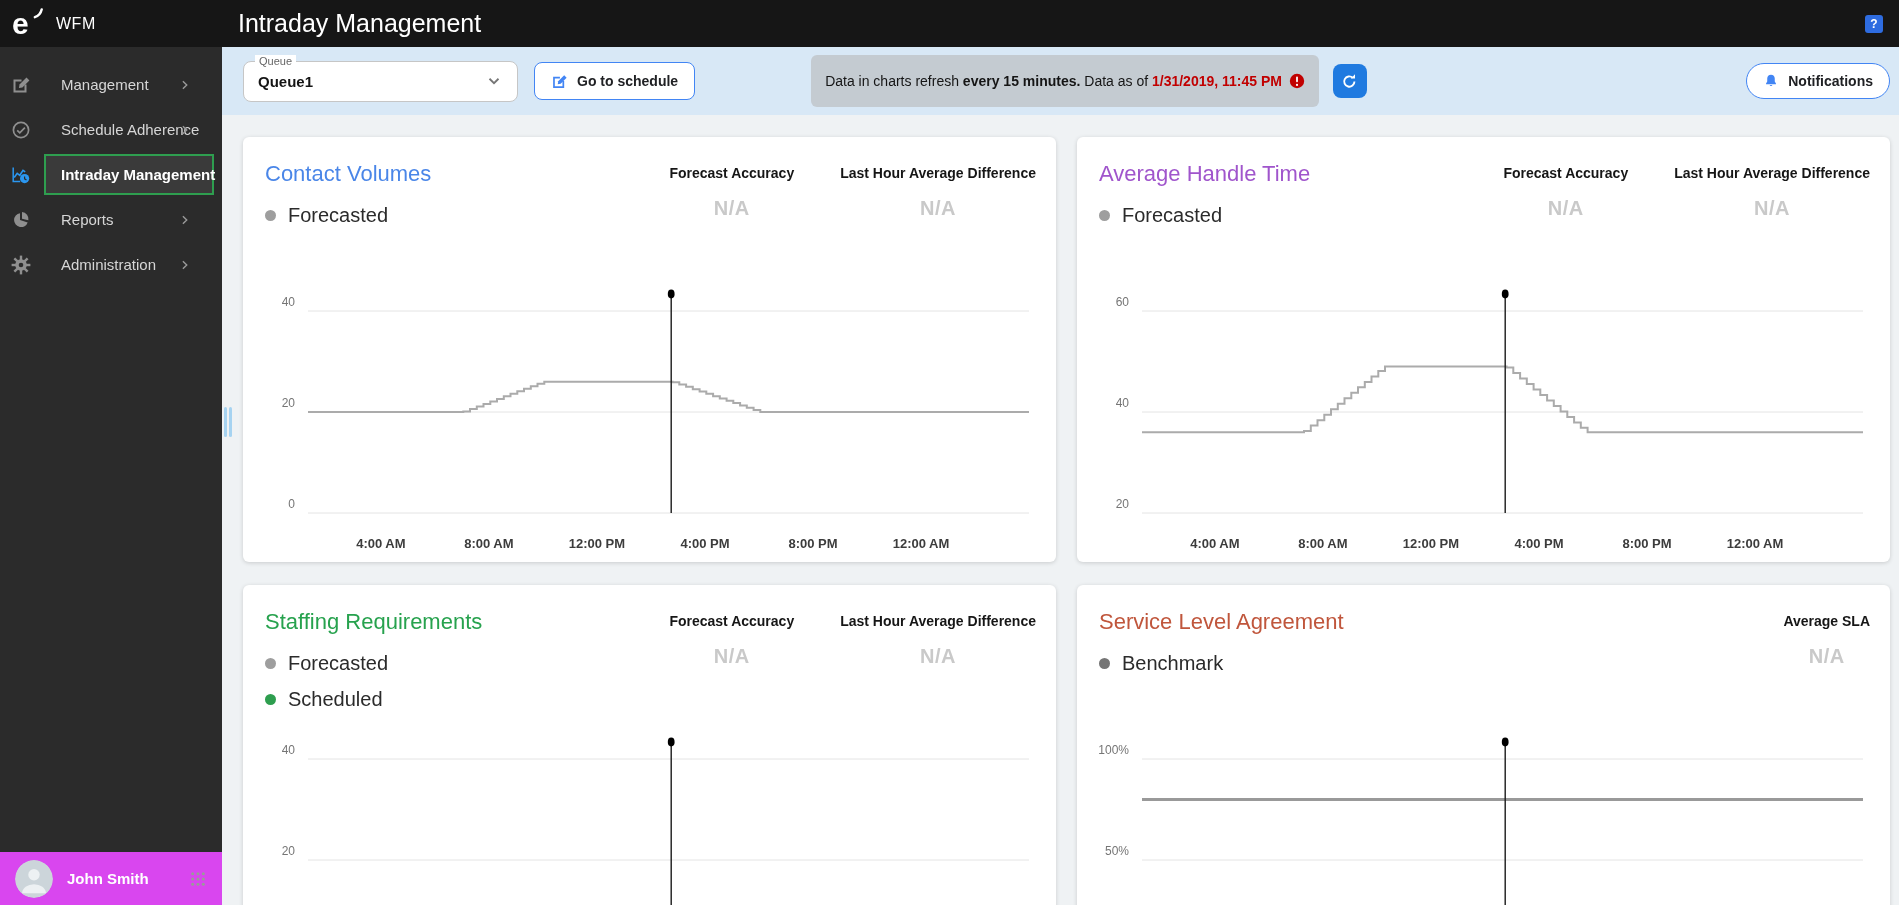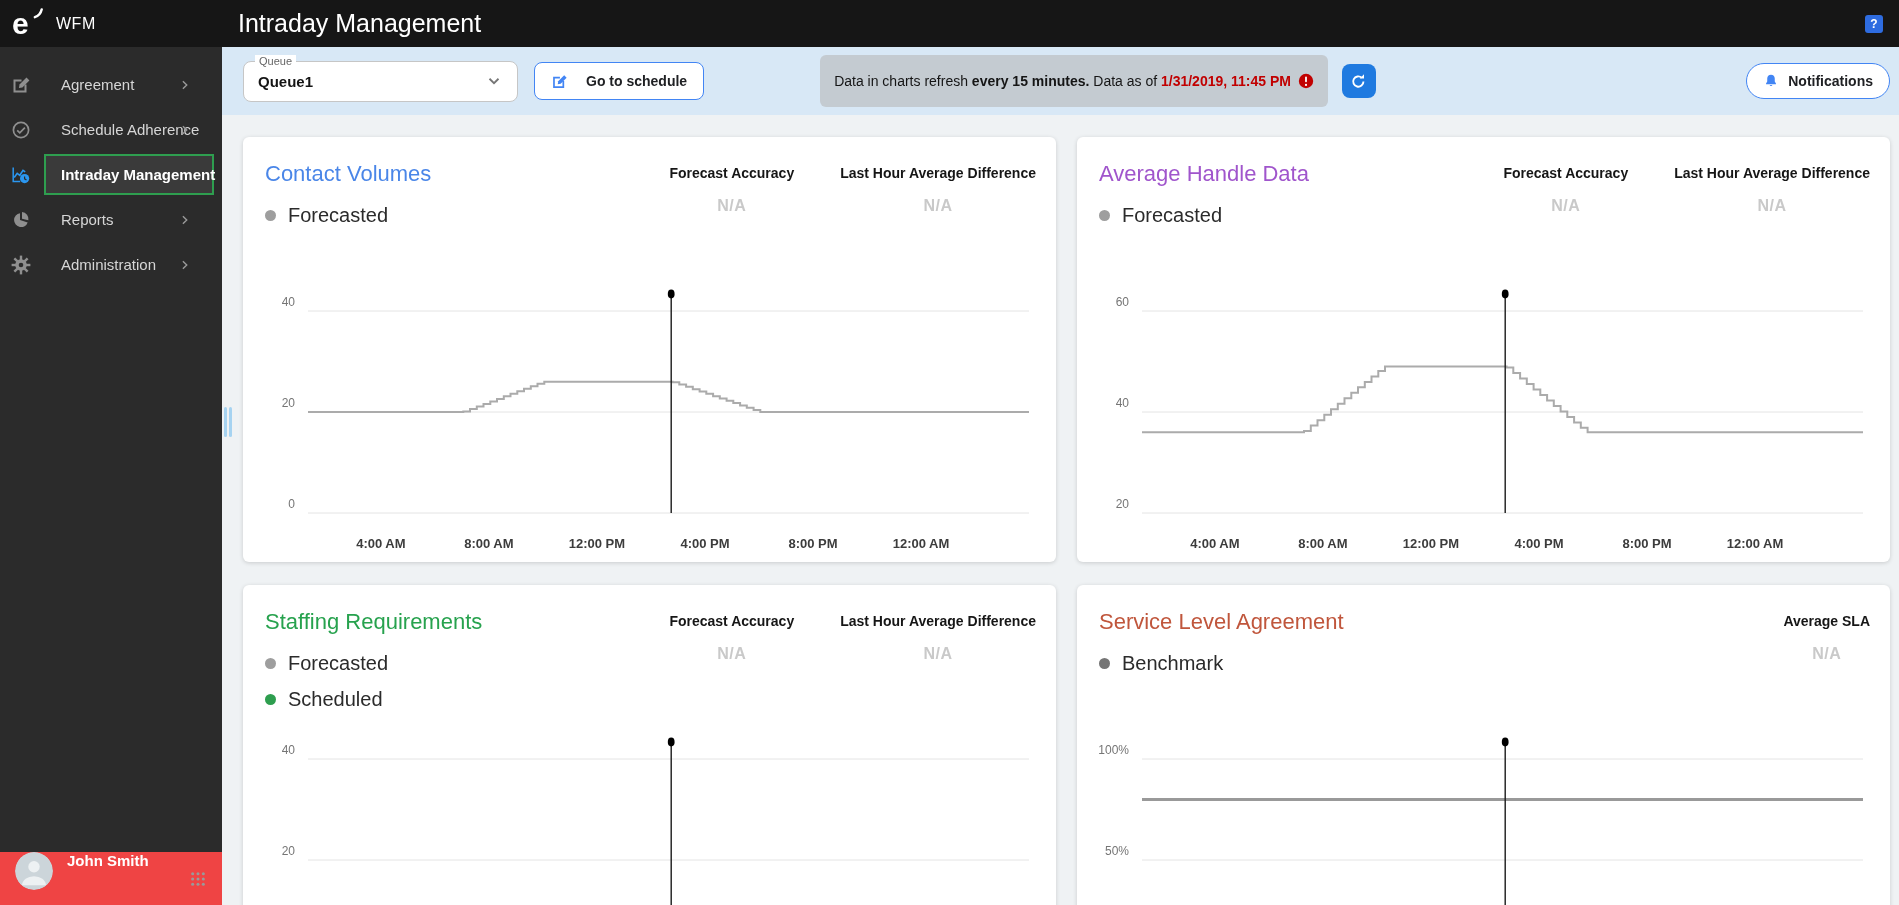--- a/index.html
+++ b/index.html
@@ -28,55 +28,55 @@
   .sidebar { width:222px; flex:none; background:#2b2b2b; position:relative; }
   .nav { padding-top:15px; }
   .nav-item { position:relative; height:45px; cursor:pointer; }
   .nav-icon { position:absolute; left:11px; top:50%; transform:translateY(-50%); width:20px; height:20px; }
   .nav-box { position:absolute; left:44px; right:8px; top:2px; bottom:2px;
     display:flex; align-items:center; padding-left:15px; border:2px solid transparent; }
   .nav-item.active .nav-box { border-color:#2e9e4f; background:#3a3a3a; }
   .nav-label { font-size:15px; color:#d6d6d6; white-space:nowrap; }
   .nav-item.active .nav-label { font-weight:bold; color:#fff; }
   .nav-chevron { position:absolute; right:30px; top:50%; transform:translateY(-50%); }
-  .user-row { position:absolute; left:0; right:0; bottom:0; height:53px; background:#ef4444;
-    display:flex; align-items:flex-start; cursor:pointer; }
+  .user-row { position:absolute; left:0; right:0; bottom:0; height:53px; background:#d946ef;
+    display:flex; align-items:center; cursor:pointer; }
   .avatar { width:38px; height:38px; margin-left:15px; border-radius:50%; overflow:hidden; }
   .user-name { margin-left:14px; color:#fff; font-weight:bold; font-size:15px; }
   .grid-btn { position:absolute; right:16px; top:50%; transform:translateY(-50%); cursor:pointer; }
 
   
   .main { flex:1; position:relative; background:#eff2f4; overflow:hidden; }
   .toolbar { height:68px; background:#d8e8f6; display:flex; align-items:center; padding-left:21px; }
   .queue-select { position:relative; width:275px; height:41px; background:#fff;
     border:1px solid #c6c6c6; border-radius:8px; display:flex; align-items:center;
     padding:0 14px; cursor:pointer; }
   .queue-label { position:absolute; top:-7px; left:11px; font-size:11px; color:#666;
     background:#fff; padding:0 4px; line-height:12px; }
   .queue-value { flex:1; font-size:15px; font-weight:bold; color:#141414; }
   .btn { display:flex; align-items:center; background:#fff; border:1px solid #4285f4;
     font-size:14px; font-weight:bold; color:#202124; cursor:pointer;
     font-family:"Liberation Sans", sans-serif; }
-  .btn-schedule { margin-left:16px; height:38px; border-radius:8px; padding:0 16px; gap:18px; }
+  .btn-schedule { margin-left:16px; height:38px; border-radius:8px; padding:0 16px; gap:9px; }
   .notice { margin-left:116px; height:52px; background:#c4cbd1; border-radius:6px;
     display:flex; align-items:center; padding:0 14px; font-size:14px; color:#151515; white-space:pre; }
   .notice b.red { color:#c10000; }
   .notice .err { margin-left:7px; }
   .btn-refresh { margin-left:14px; width:34px; height:34px; border-radius:8px; background:#1f7ae0;
     border:none; display:flex; align-items:center; justify-content:center; cursor:pointer; }
   .btn-notif { margin-left:auto; margin-right:9px; height:36px; border-radius:18px; padding:0 16px; gap:9px; }
 
   .cards { display:grid; grid-template-columns:813px 813px; gap:23px 21px; padding:22px 0 0 21px; }
   .card { position:relative; width:813px; height:425px; background:#fff; border-radius:6px;
     box-shadow:0 1px 4px rgba(0,0,0,.16);padding-left:17px; }
   .card-title { position:absolute; left:22px; top:24px; margin:0; font-size:22px; font-weight:400; }
   .stats { position:absolute; right:20px; top:28px; display:flex; gap:46px; }
   .stat { text-align:center; }
   .stat-label { font-size:14px; font-weight:bold; color:#161616; }
-  .stat-value { margin-top:16px; font-size:16px; font-weight:bold; color:#c9c9c9; letter-spacing:.5px; }
+  .stat-value { margin-top:16px; font-size:20px; font-weight:bold; color:#c9c9c9; letter-spacing:.5px; }
   .legend { position:absolute; left:22px; top:68px; }
   .legend-row { display:flex; align-items:center; height:20px; margin-bottom:16px; }
   .legend-dot { width:11px; height:11px; border-radius:50%; margin-right:12px; flex:none; }
   .legend-label { font-size:20px; color:#2b2b2b; }
   .chart { position:absolute; left:20px; top:140px; }
 
   .drag-handle { position:absolute; left:2px; top:360px; display:flex; gap:2px; cursor:col-resize; }
   .drag-handle i { display:block; width:3px; height:30px; background:#a6d3f1; border-radius:2px; }
 </style>
 </head>
@@ -101,21 +101,21 @@
   <aside class="sidebar">
     <nav class="nav" id="nav">
         <div class="nav-item">
           <span class="nav-icon">
             <svg viewBox="0 0 20 20" width="20" height="20">
               <path d="M2.5 4.5h8v2h-6v9h9v-6h2v8h-13z" fill="#8f8f8f"></path>
               <path d="M8.5 9.6l7-7 2.9 2.9-7 7-3.5.6z" fill="#8f8f8f"></path>
             </svg>
           </span>
           <span class="nav-box">
-            <span class="nav-label">Agreement</span>
+            <span class="nav-label">Management</span>
           </span>
           <svg class="nav-chevron" width="14" height="14" viewBox="0 0 20 20">
             <path d="M7 4.5l5.5 5.5L7 15.5" stroke="#9a9a9a" stroke-width="2" fill="none"></path>
           </svg>
         </div>
         <div class="nav-item">
           <span class="nav-icon">
             <svg viewBox="0 0 20 20" width="20" height="20" fill="none" stroke="#8f8f8f" stroke-width="1.7">
               <circle cx="10" cy="10" r="7.6"></circle>
               <path d="M6.2 10.3l2.6 2.6 5.1-5.2"></path>
@@ -276,21 +276,21 @@
             <text x="333.9" y="271" text-anchor="middle" font-size="13" font-weight="bold" fill="#3c3c3c">12:00 PM</text>
             <text x="442.0" y="271" text-anchor="middle" font-size="13" font-weight="bold" fill="#3c3c3c">4:00 PM</text>
             <text x="550.0" y="271" text-anchor="middle" font-size="13" font-weight="bold" fill="#3c3c3c">8:00 PM</text>
             <text x="658.0" y="271" text-anchor="middle" font-size="13" font-weight="bold" fill="#3c3c3c">12:00 AM</text>
             <path d="M45.0 135.0 H51.8 V135.0 H58.5 V135.0 H65.3 V135.0 H72.0 V135.0 H78.8 V135.0 H85.5 V135.0 H92.3 V135.0 H99.0 V135.0 H105.8 V135.0 H112.5 V135.0 H119.3 V135.0 H126.0 V135.0 H132.8 V135.0 H139.5 V135.0 H146.3 V135.0 H153.0 V135.0 H159.8 V135.0 H166.5 V135.0 H173.3 V135.0 H180.0 V135.0 H186.8 V135.0 H193.5 V135.0 H200.3 V134.5 H207.0 V132.0 H213.8 V129.4 H220.5 V126.9 H227.3 V124.4 H234.0 V121.9 H240.8 V119.3 H247.5 V116.8 H254.3 V114.3 H261.0 V111.8 H267.8 V109.2 H274.5 V106.7 H281.3 V104.7 H288.0 V104.7 H294.8 V104.7 H301.5 V104.7 H308.3 V104.7 H315.0 V104.7 H321.8 V104.7 H328.5 V104.7 H335.3 V104.7 H342.0 V104.7 H348.8 V104.7 H355.5 V104.7 H362.3 V104.7 H369.0 V104.7 H375.8 V104.7 H382.5 V104.7 H389.3 V104.7 H396.0 V104.7 H402.8 V104.7 H409.6 V105.2 H416.3 V107.5 H423.1 V109.8 H429.8 V112.2 H436.6 V114.5 H443.3 V116.8 H450.1 V119.2 H456.8 V121.5 H463.6 V123.8 H470.3 V126.1 H477.1 V128.5 H483.8 V130.8 H490.6 V133.1 H497.3 V135.0 H504.1 V135.0 H510.8 V135.0 H517.6 V135.0 H524.3 V135.0 H531.1 V135.0 H537.8 V135.0 H544.6 V135.0 H551.3 V135.0 H558.1 V135.0 H564.8 V135.0 H571.6 V135.0 H578.3 V135.0 H585.1 V135.0 H591.8 V135.0 H598.6 V135.0 H605.3 V135.0 H612.1 V135.0 H618.8 V135.0 H625.6 V135.0 H632.3 V135.0 H639.1 V135.0 H645.8 V135.0 H652.6 V135.0 H659.3 V135.0 H666.1 V135.0 H672.8 V135.0 H679.6 V135.0 H686.3 V135.0 H693.1 V135.0 H699.8 V135.0 H706.6 V135.0 H713.3 V135.0 H720.1 V135.0 H726.8 V135.0 H733.6 V135.0 H740.3 V135.0 H747.1 V135.0 H753.8 V135.0 H760.6 V135.0 H766.0 V135.0 H766" fill="none" stroke="#ababab" stroke-width="2"></path>
             <line x1="408.2" x2="408.2" y1="19" y2="236" stroke="#1a1a1a" stroke-width="1.4"></line>
             <ellipse cx="408.2" cy="17" rx="3.4" ry="4.4" fill="#000"></ellipse>
           </svg>
         </section>
         <section class="card">
-          <h2 class="card-title" style="color:#a055cc">Average Handle Data</h2>
+          <h2 class="card-title" style="color:#a055cc">Average Handle Time</h2>
           <div class="stats">
             <div class="stat">
               <div class="stat-label">Forecast Accuracy</div>
               <div class="stat-value">N/A</div>
             </div>
             <div class="stat">
               <div class="stat-label">Last Hour Average Difference</div>
               <div class="stat-value">N/A</div>
             </div>
           </div>

